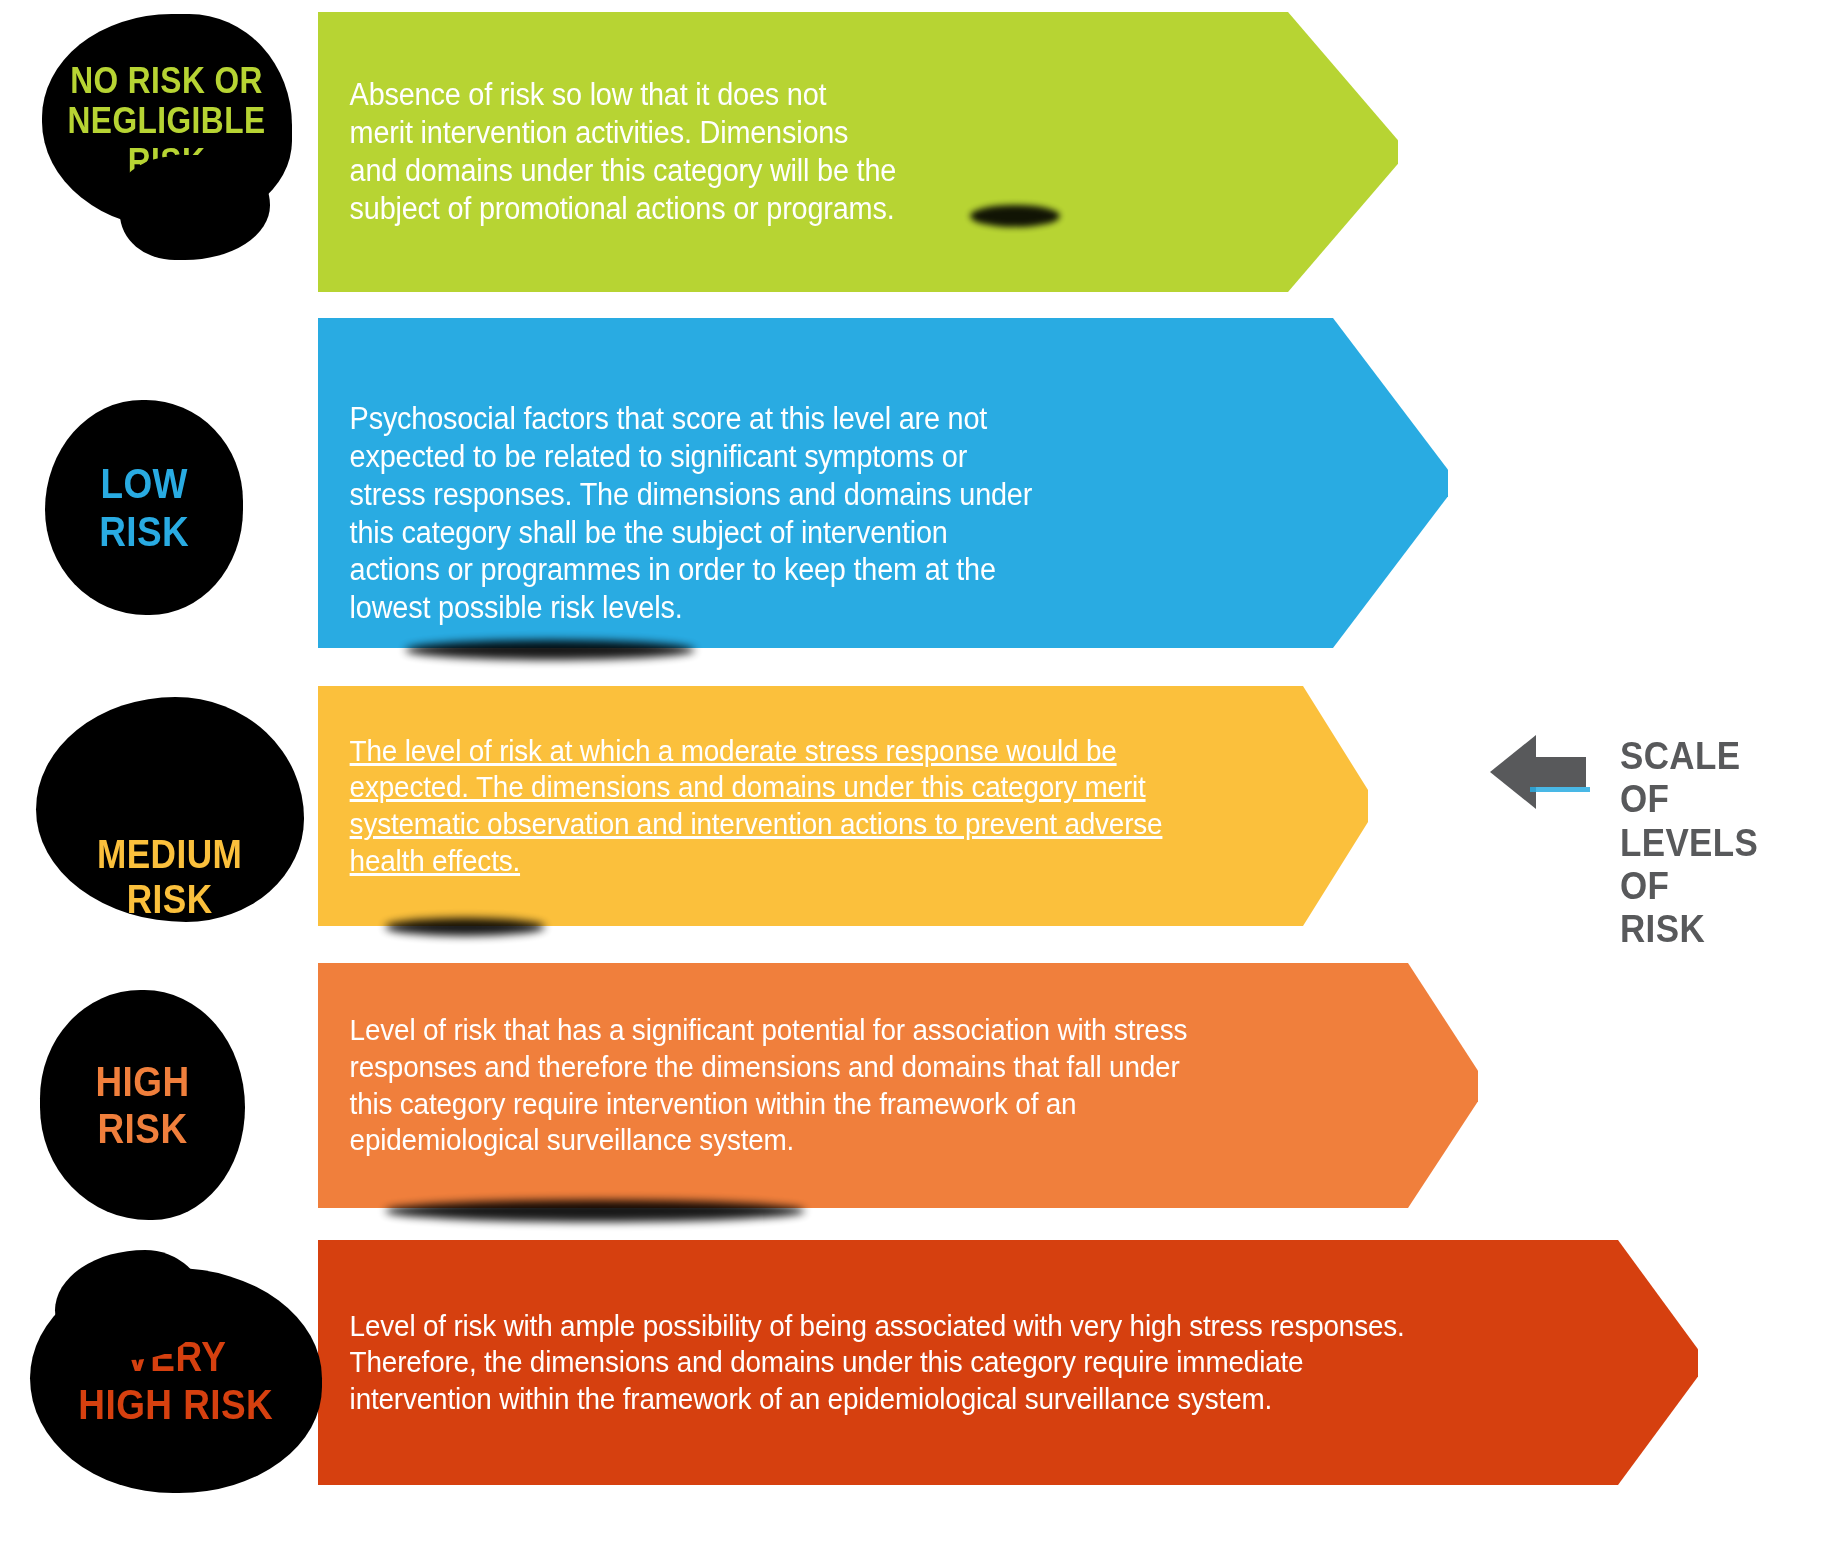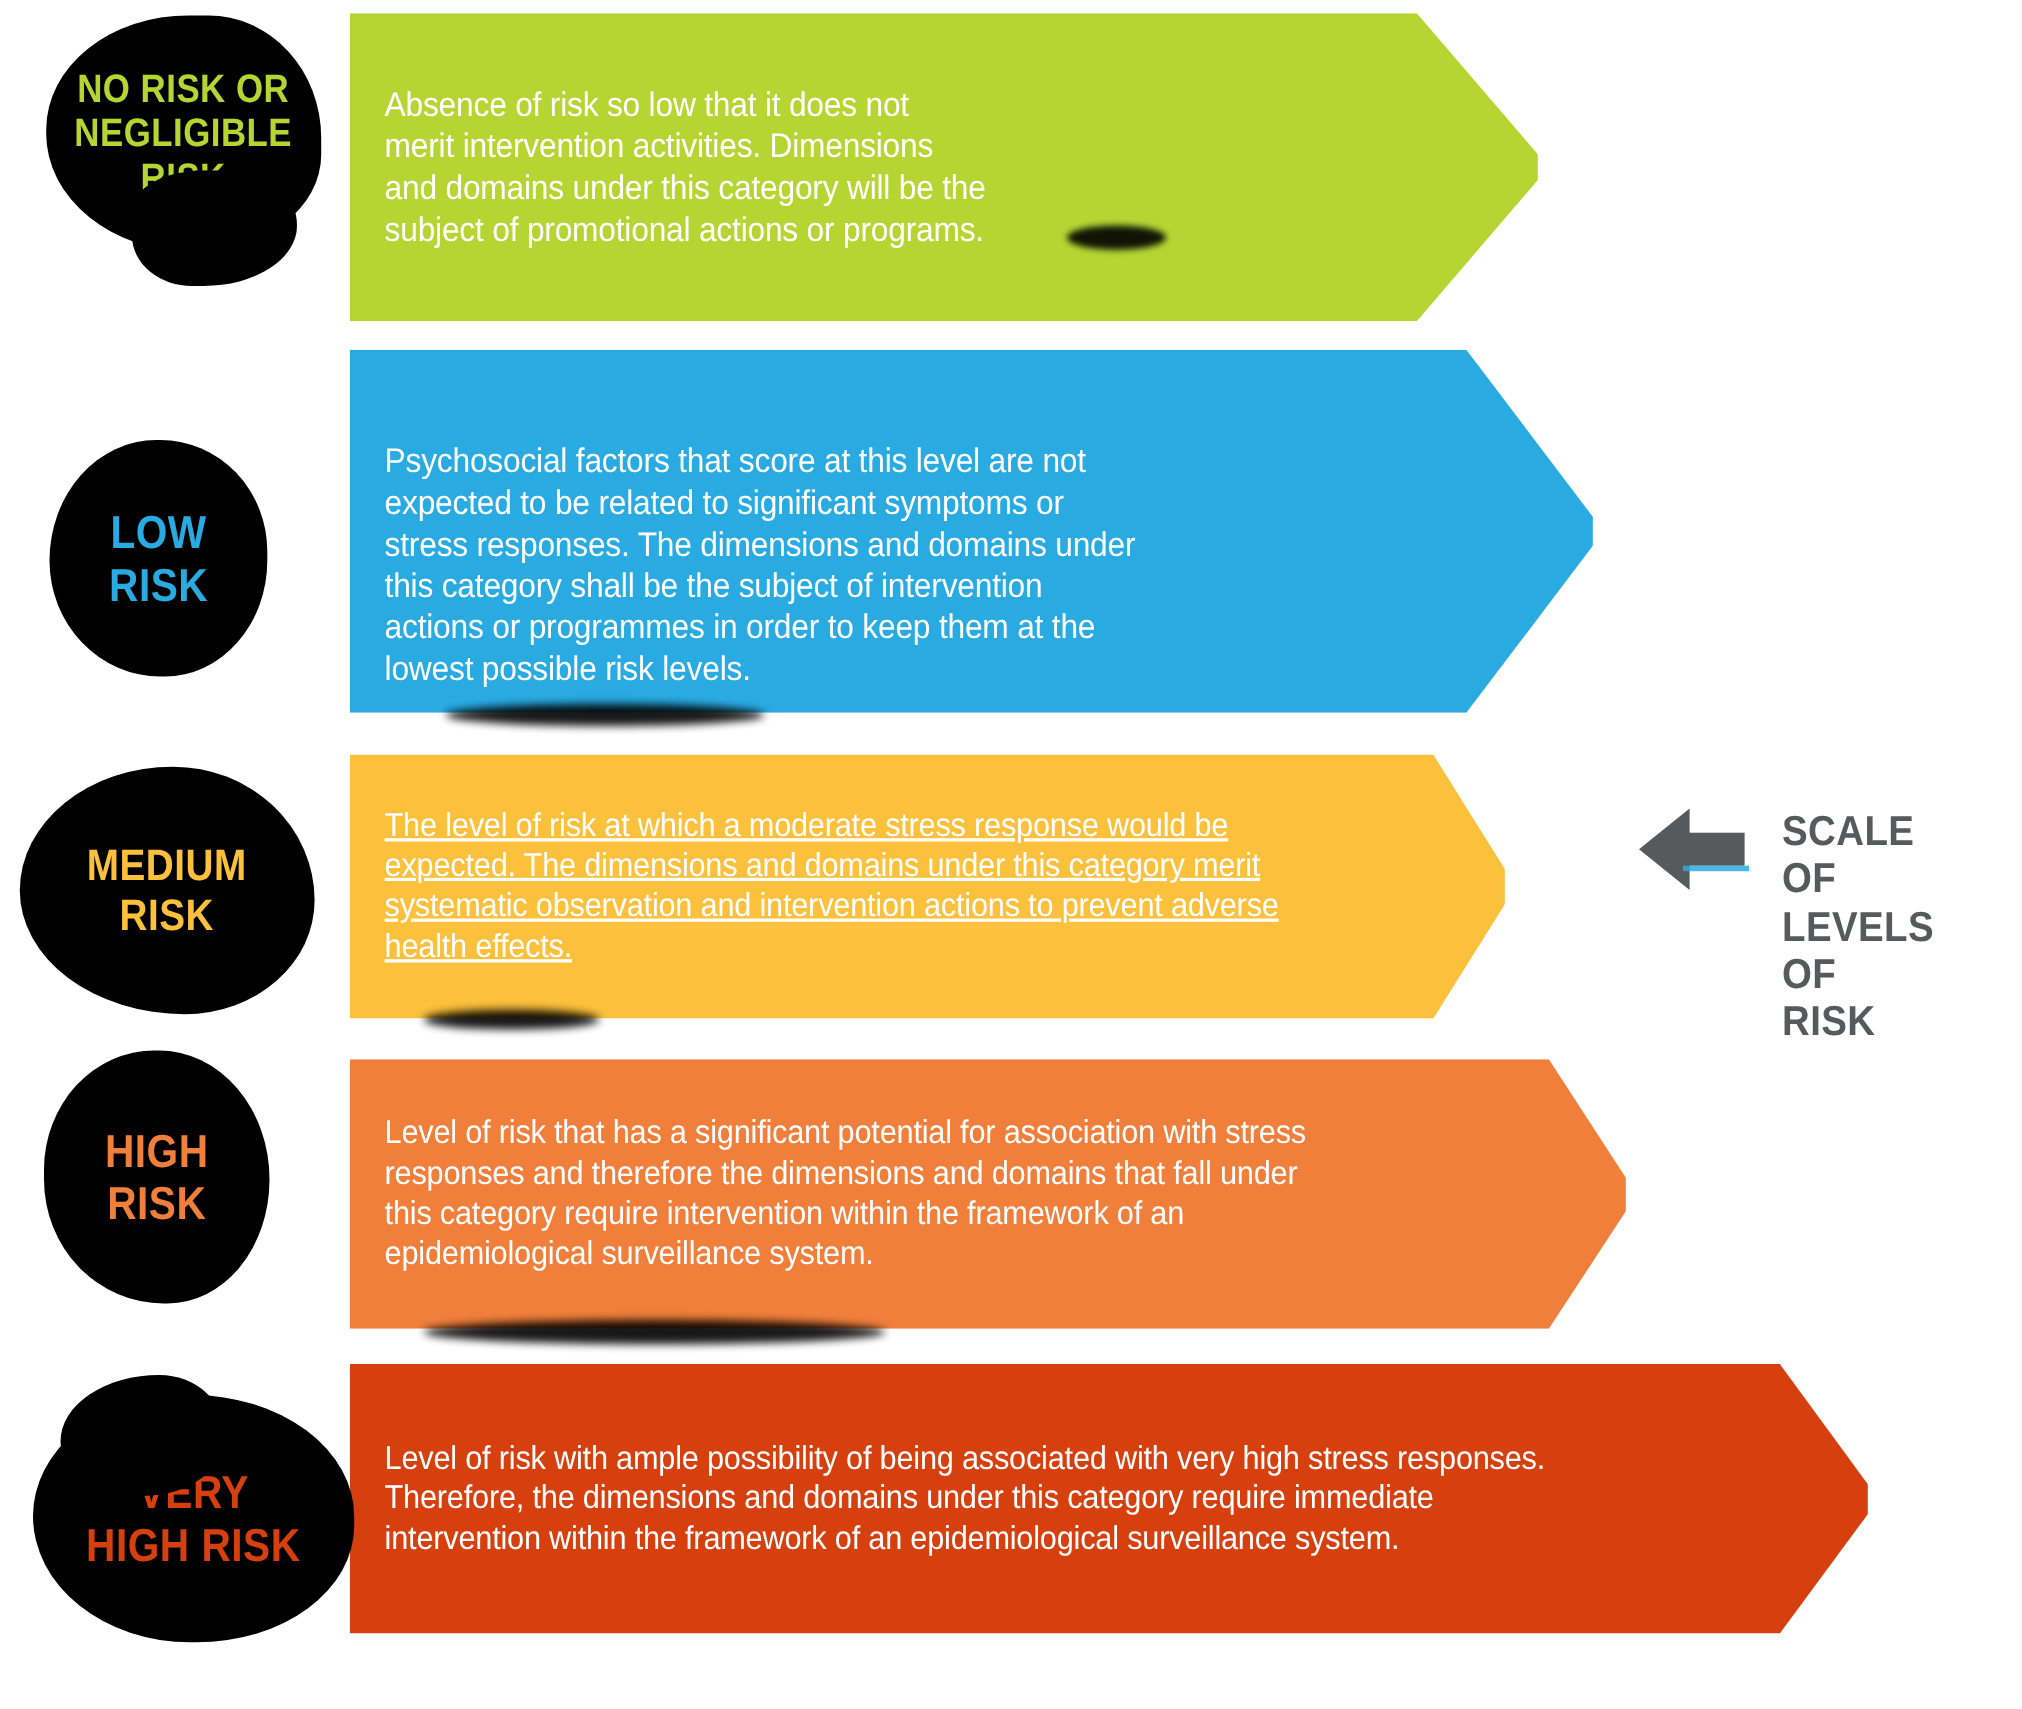--- a/index.html
+++ b/index.html
@@ -188,22 +188,22 @@
     <svg class="band" style="left:318px; top:686px; width:1050px; height:240px;" viewBox="0 0 1050 240" preserveAspectRatio="none">
       <polygon points="0,0 985,0 1060,120 985,240 0,240" fill="#fbc03c"></polygon>
     </svg>
     <div class="band" style="left:318px; top:686px; width:1050px; height:240px;text-decoration:underline;">
       <span class="band-text" style="font-size:30px;">The level of risk at which a moderate stress response would be
 expected. The dimensions and domains under this category merit
 systematic observation and intervention actions to prevent adverse
 health effects.</span>
     </div>
 
-    <div class="blob" style="left:18px; top:697px; width:268px; height:225px;
-                border-radius: 52% 48% 44% 56% / 50% 54% 46% 50%;">
+    <div class="blob" style="left:36px; top:697px; width:268px; height:225px;
+                border-radius: 52% 48% 44% 56% / 50% 54% 46% 50%; align-items: flex-end;">
       <span class="blob-label" style="font-size:40px; color:#fbc03c;">MEDIUM
 RISK</span>
     </div>
 
     <div id="scale-callout" style="left:1490px; top:735px;">
       <div id="scale-arrow">
         <div class="shaft"></div>
         <div class="head"></div>
         <div class="shaft-shadow"></div>
       </div>
@@ -220,21 +220,21 @@
     <svg class="band" style="left:318px; top:963px; width:1160px; height:245px;" viewBox="0 0 1160 245" preserveAspectRatio="none">
       <polygon points="0,0 1090,0 1170,123 1090,245 0,245" fill="#f07f3c"></polygon>
     </svg>
     <div class="band" style="left:318px; top:963px; width:1160px; height:245px;">
       <span class="band-text" style="font-size:30px;">Level of risk that has a significant potential for association with stress
 responses and therefore the dimensions and domains that fall under
 this category require intervention within the framework of an
 epidemiological surveillance system.</span>
     </div>
 
-    <div class="blob" style="left:40px; top:955px; width:205px; height:230px;
+    <div class="blob" style="left:40px; top:990px; width:205px; height:230px;
                 border-radius: 50% 50% 46% 54% / 48% 52% 50% 50%;">
       <span class="blob-label" style="font-size:42px; color:#f07f3c;">HIGH
 RISK</span>
     </div>
   </div>
 
   <div class="row">
 
     <svg class="band" style="left:318px; top:1240px; width:1380px; height:245px;" viewBox="0 0 1380 245" preserveAspectRatio="none">
       <polygon points="0,0 1300,0 1390,123 1300,245 0,245" fill="#d6400f"></polygon>

